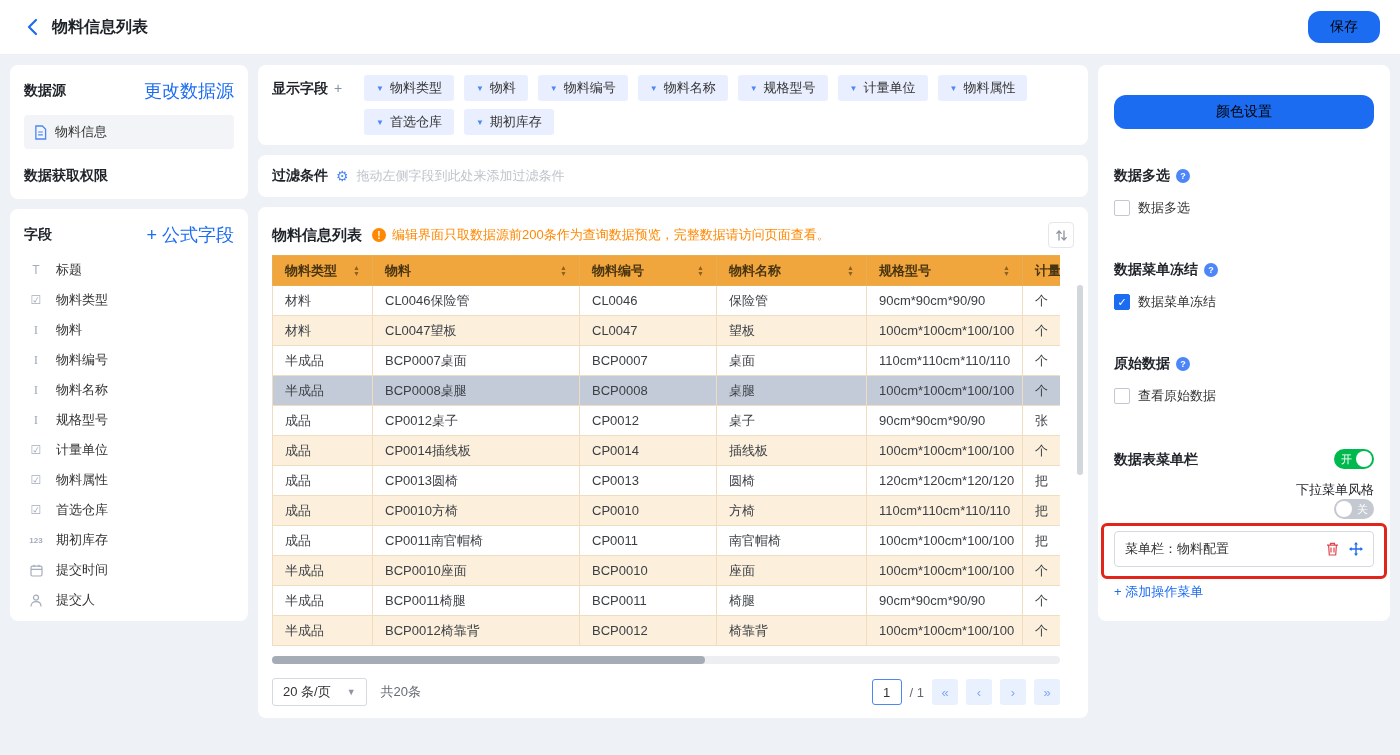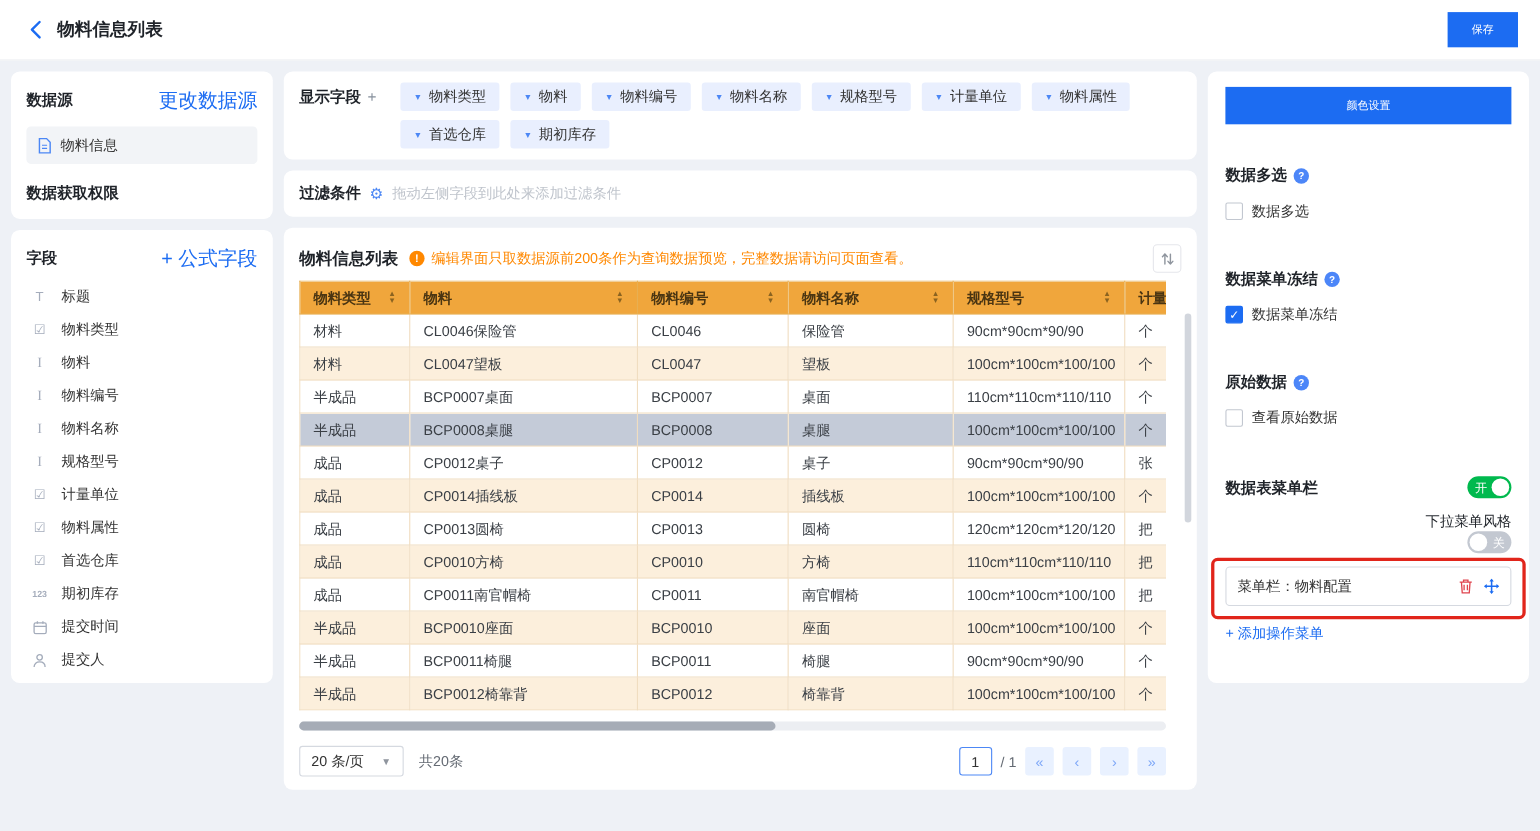--- a/index.html
+++ b/index.html
@@ -4,29 +4,29 @@
 <style>
   * { box-sizing: border-box; margin: 0; padding: 0; }
   html,body { width:1400px; height:755px; overflow:hidden; }
   body { font-family:"Liberation Sans","DejaVu Sans",sans-serif; background:#EEF1F6; color:#333; font-size:13px; }
   a { text-decoration:none; cursor:pointer; }
 
   
   .topbar { height:55px; background:#fff; display:flex; align-items:center; padding:0 20px; border-bottom:1px solid #EDEFF2; }
   .back { width:24px; height:24px; display:flex; align-items:center; justify-content:center; cursor:pointer; margin-right:8px; }
   .page-title { font-size:16px; font-weight:bold; color:#1F2329; }
-  .btn-primary { background:#1C6CF2; color:#ffffff; border:none; border-radius:0; font-size:10px; cursor:pointer; font-family:inherit; }
+  .btn-primary { background:#1C6CF2; color:#000000; border:none; border-radius:12px; font-size:14px; cursor:pointer; font-family:inherit; }
   .save-btn { margin-left:auto; height:32px; padding:0 22px; }
 
   
   .content { display:flex; gap:10px; padding:10px; height:576px; }
   .card { background:#fff; border-radius:8px; }
   .col-left { width:238px; display:flex; flex-direction:column; gap:10px; flex:none; }
   .col-mid { flex:1; min-width:0; display:flex; flex-direction:column; gap:10px; }
-  .col-right { width:292px; flex:none; padding:14px 16px; overflow:hidden; }
+  .col-right { width:292px; flex:none; padding:30px 16px; overflow:hidden; }
 
   .h { font-weight:bold; font-size:14px; color:#1F2329; }
   .link { color:#1C6CF2; font-size:18px; }
 
   
   .card-pad { padding:14px; }
   .head-row { display:flex; align-items:center; justify-content:space-between; }
   .ds-item { margin:12px 0 18px; background:#F2F4F7; border-radius:4px; height:34px; display:flex; align-items:center; gap:8px; padding:0 10px; cursor:pointer; }
   .block-btn { display:block; width:100%; height:34px; margin-top:12px; }
 

